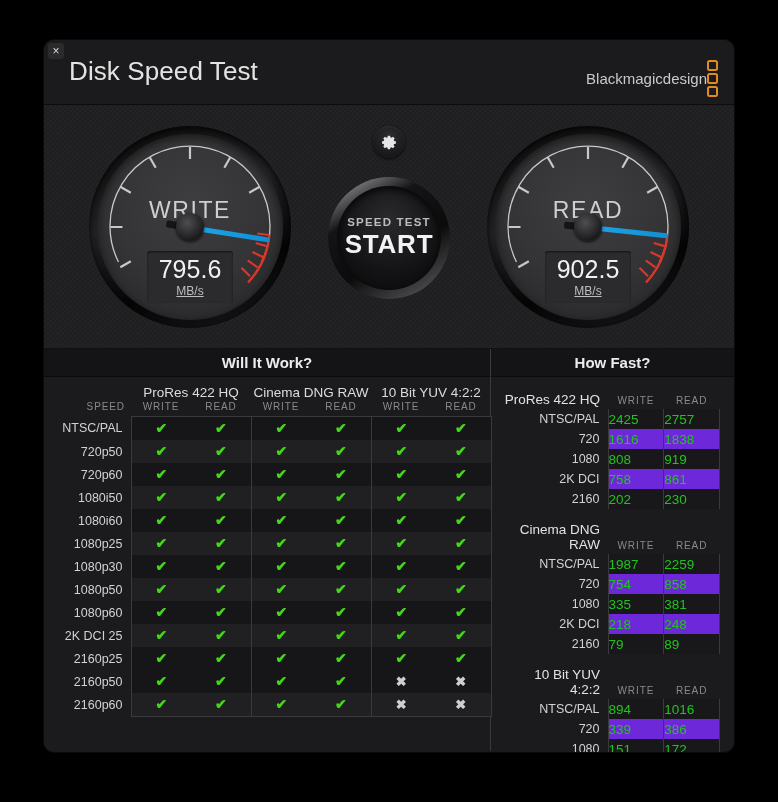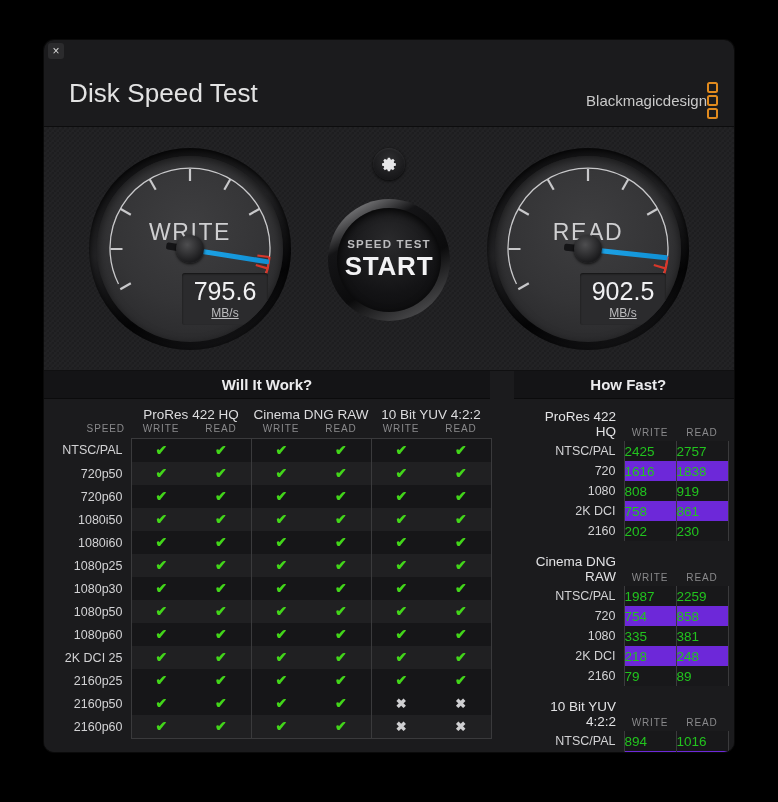--- a/index.html
+++ b/index.html
@@ -34,21 +34,20 @@
     z-index: 40;
     cursor: pointer;
   }
 
   
   #titlebar {
     position: relative;
     height: 65px;
     background: #1b1b1d;
     border-bottom: 1px solid #0c0c0d;
-    margin-top: 22px;
   }
   #app-title {
     position: absolute;
     left: 25px; top: 16px;
     font-size: 26px;
     color: #e3e3e3;
     letter-spacing: 0.1px;
   }
   #brand {
     position: absolute;
@@ -147,21 +146,20 @@
     position: absolute;
     left: 50%; bottom: 17px;
     transform: translateX(-50%);
     width: 86px;
     padding: 5px 0 5px;
     background: #2b2b2d;
     border-radius: 3px;
     text-align: center;
     box-shadow: inset 0 1px 2px rgba(0,0,0,.6);
     z-index: 6;
-    margin-left: 35px;
   }
   .readout .val { font-size: 25px; color: #f0f0f2; line-height: 1.05; }
   .readout .unit { font-size: 12px; color: #bcbcbe; margin-top: 2px; text-decoration: underline; }
 
   
   #gear-btn {
     position: absolute;
     left: 50%; top: 21px;
     transform: translateX(-50%);
     width: 32px; height: 32px;
@@ -193,21 +191,20 @@
   }
   #start-top { font-size: 11.5px; letter-spacing: 1.2px; color: #bcbcbe; font-weight: bold; }
   #start-main { font-size: 26px; letter-spacing: 0.8px; color: #f2f2f4; font-weight: bold; }
 
   
   #lower {
     position: relative;
     display: flex;
     height: 402px;
     background: #1b1b1d;
-    gap: 12px;
   }
   #left-panel  { width: 446px; position: relative; }
   #vdivider    { width: 1px; background: #3a3a3c; }
   #right-panel { flex: 1; position: relative; }
 
   .panel-head {
     height: 28px;
     line-height: 28px;
     text-align: center;
     font-size: 15px;

